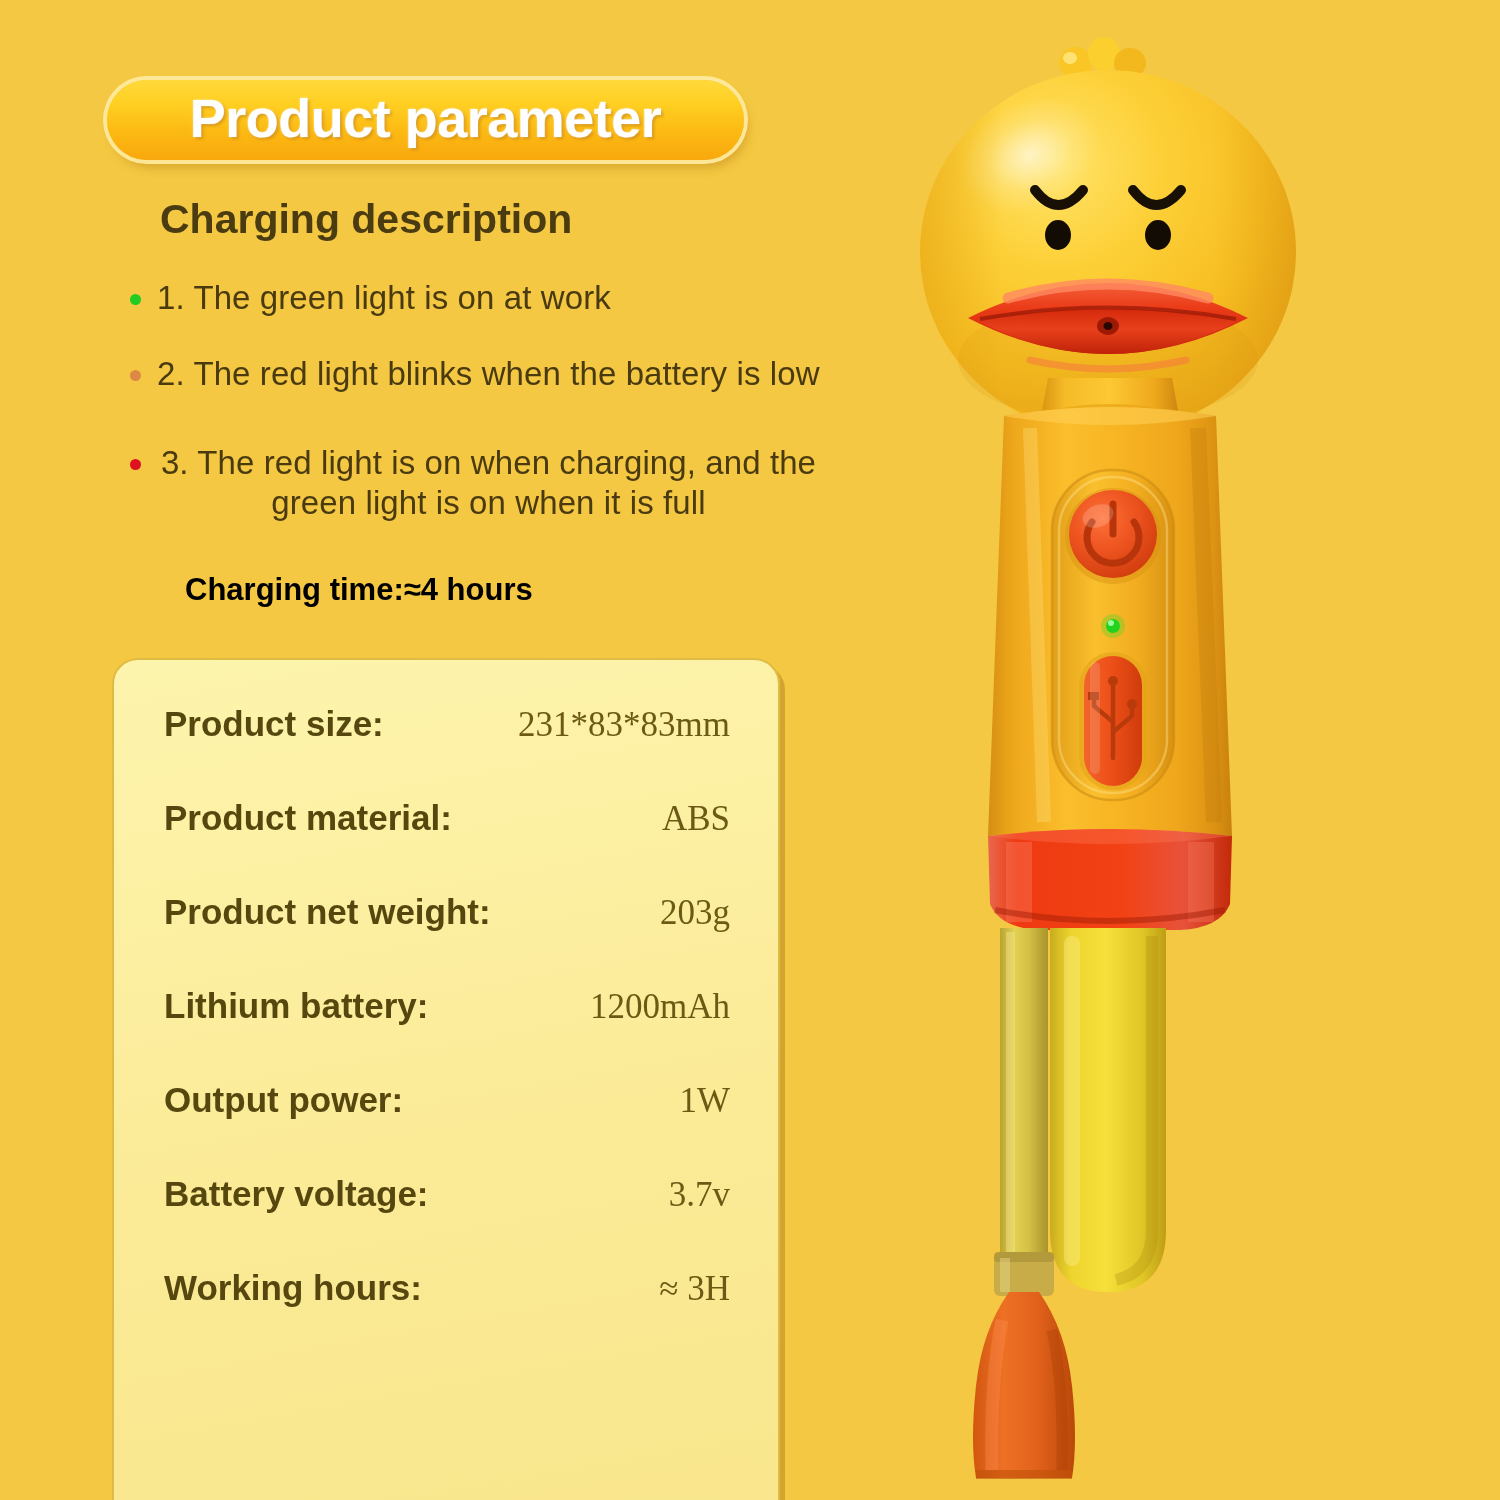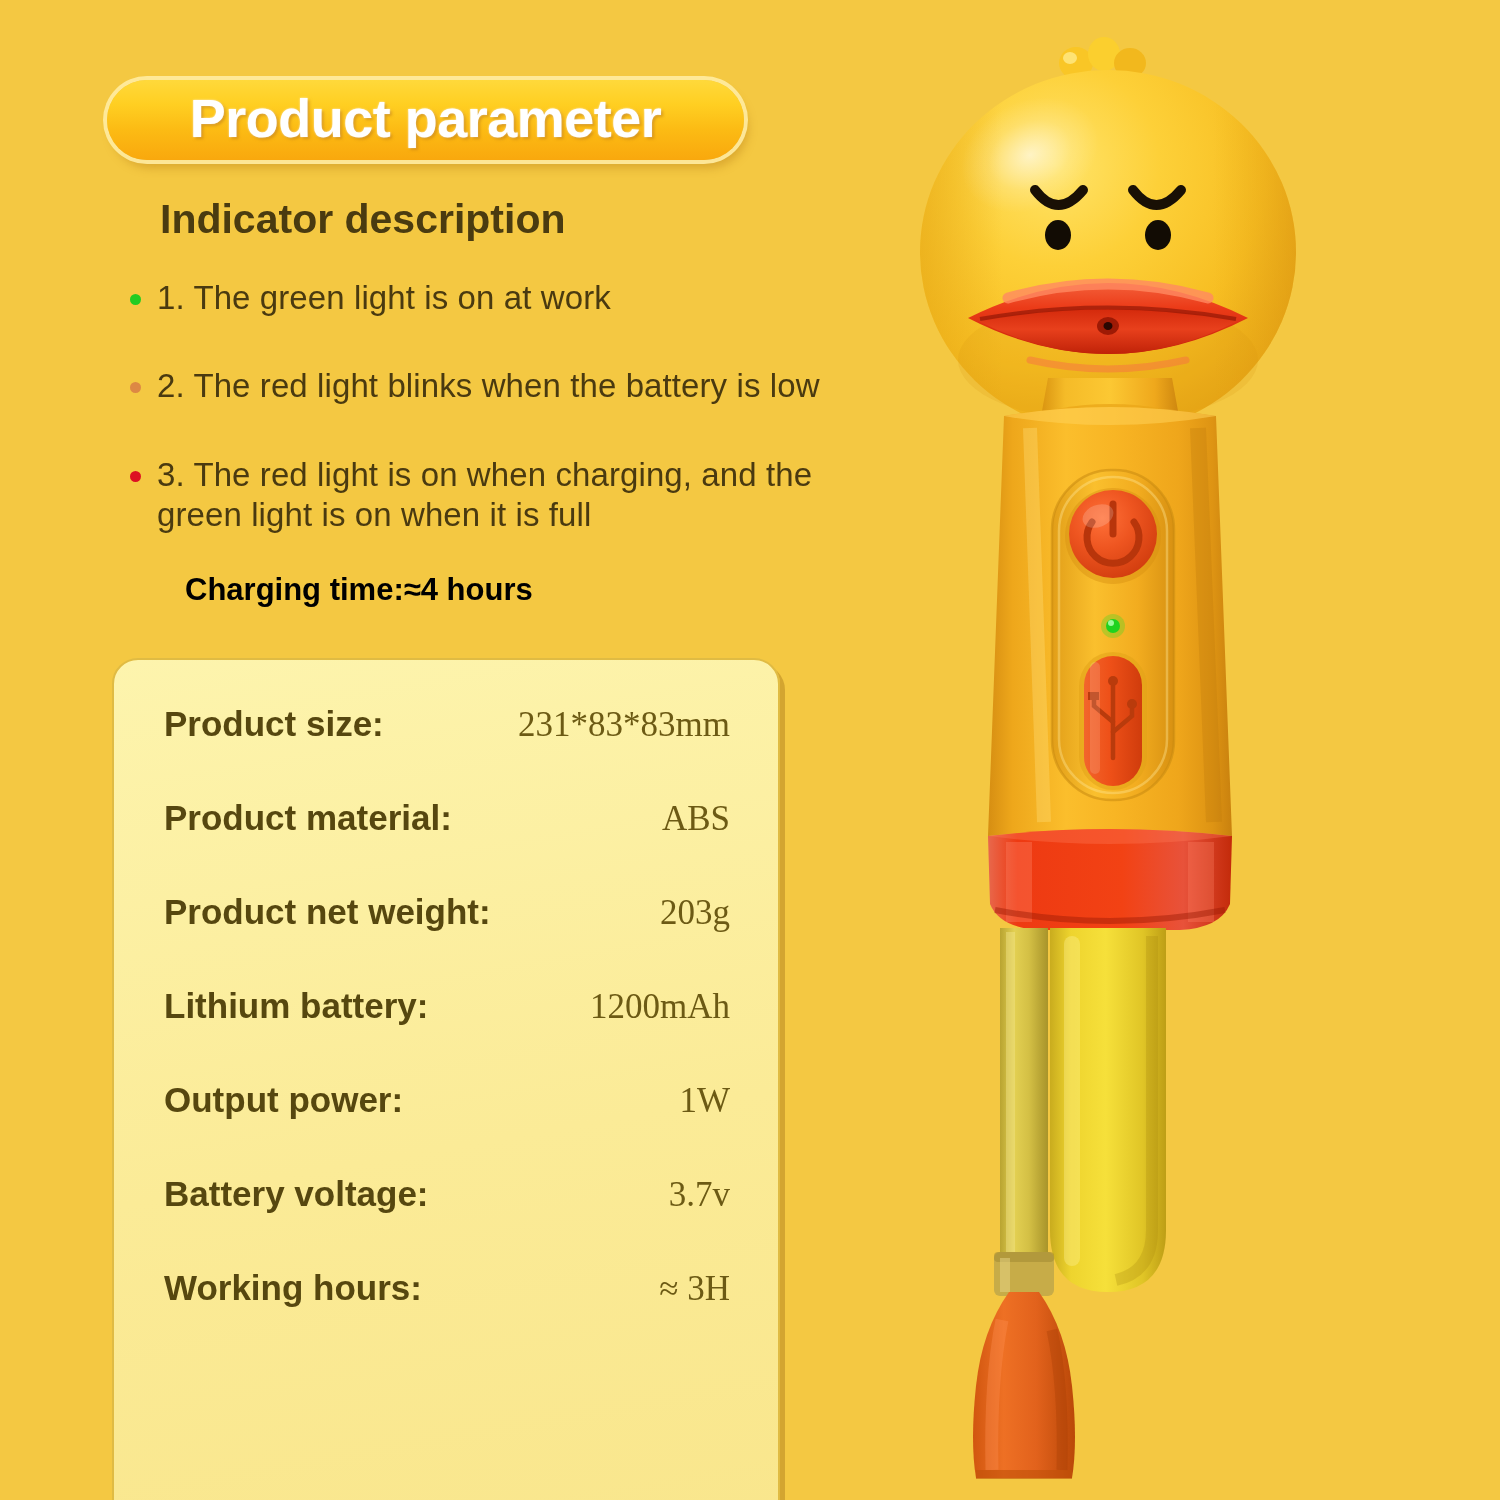--- a/index.html
+++ b/index.html
@@ -73,20 +73,21 @@
     position: absolute;
     left: 130px;
     top: 278px;
     width: 720px;
   }
   .bullet-row {
     position: relative;
     display: flex;
     align-items: flex-start;
     margin-bottom: 28px;
+    text-align: center;
   }
   .bullet-dot {
     width: 11px;
     height: 11px;
     border-radius: 50%;
     flex: 0 0 auto;
     margin-top: 16px;
     margin-right: 16px;
   }
   .bullet-text {
@@ -151,30 +152,30 @@
 </style>
 </head>
 <body>
 
 <div id="page">
 
   <div class="title-banner">
     <div class="title-banner-text">Product parameter</div>
   </div>
 
-  <div class="indicator-heading">Indicator description</div>
+  <div class="indicator-heading">Charging description</div>
 
   <div class="bullet-list">
 
     <div class="bullet-row">
       <span class="bullet-dot" style="background:#22CC22;"></span>
       <span class="bullet-text">1. The green light is on at work</span>
     </div>
 
-    <div class="bullet-row" style="margin-top:48px;">
+    <div class="bullet-row" style="margin-top:36px;">
       <span class="bullet-dot" style="background:#DD8844;"></span>
       <span class="bullet-text">2. The red light blinks when the battery is low</span>
     </div>
 
     <div class="bullet-row" style="margin-top:48px; width:690px;">
       <span class="bullet-dot" style="background:#DD1122;"></span>
       <span class="bullet-text">3. The red light is on when charging, and the green light is on when it is full</span>
     </div>
 
   </div>

